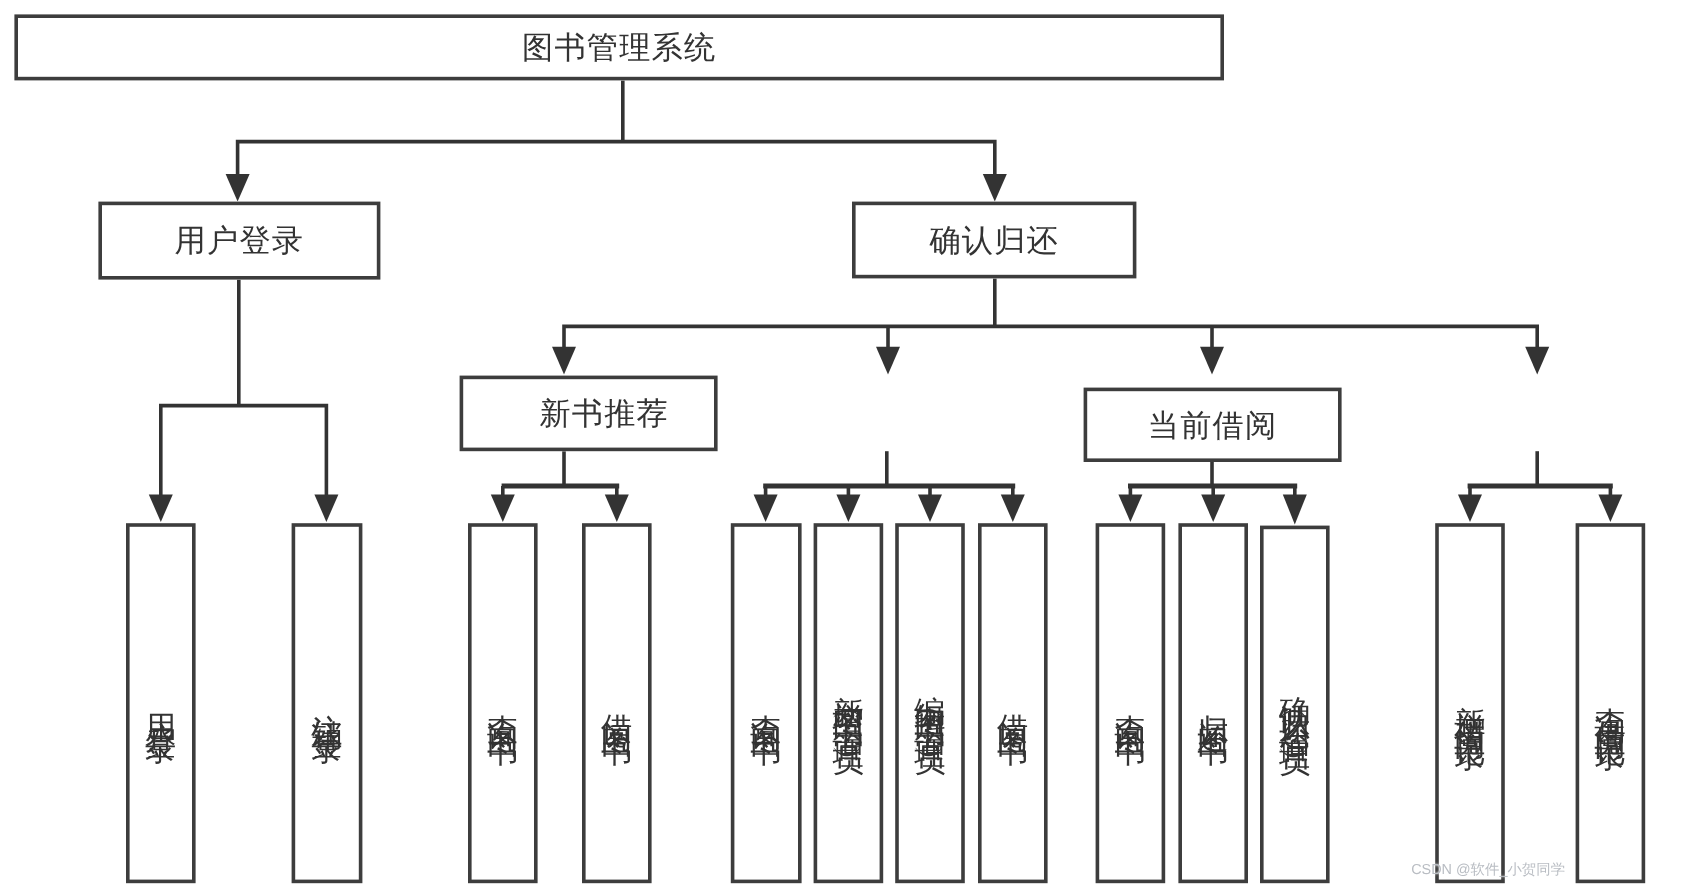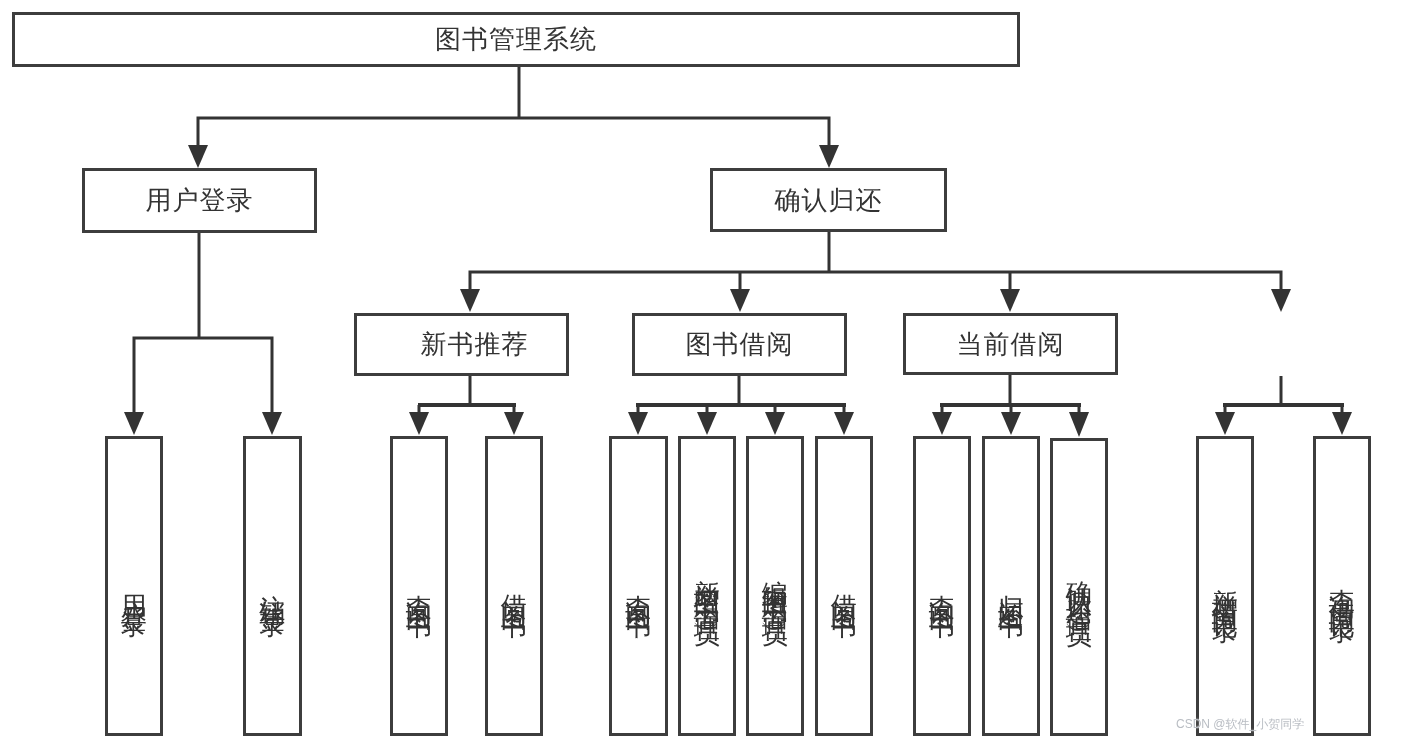--- a/index.html
+++ b/index.html
@@ -108,27 +108,24 @@
     <span>图书管理系统</span>
   </div>
 
   <div class="node hbox" style="left:82px; top:168px; width:235px; height:65px;">
     <span>用户登录</span>
   </div>
   <div class="node hbox" style="left:710px; top:168px; width:237px; height:64px;">
     <span>确认归还</span>
   </div>
 
-  <div class="node hbox" style="left:354px; top:313px; width:215px; height:63px;padding-left:26px;">
+  <div class="node hbox" style="left:383px; top:313px; width:215px; height:63px;padding-left:26px;">
     <span>新书推荐</span>
   </div>
-  <div class="node hbox" style="left:632px; top:313px; width:215px; height:63px;">
-    <span>图书借阅</span>
-  </div>
-  <div class="node hbox" style="left:903px; top:313px; width:215px; height:62px;">
+  <div class="node hbox" style="left:903px; top:323px; width:215px; height:62px;">
     <span>当前借阅</span>
   </div>
 
   <div class="node vbox" style="left:105px; top:436px; width:58px; height:300px;">
     <span>用户登录</span>
   </div>
   <div class="node vbox" style="left:243px; top:436px; width:59px; height:300px;">
     <span>注销登录</span>
   </div>
 

